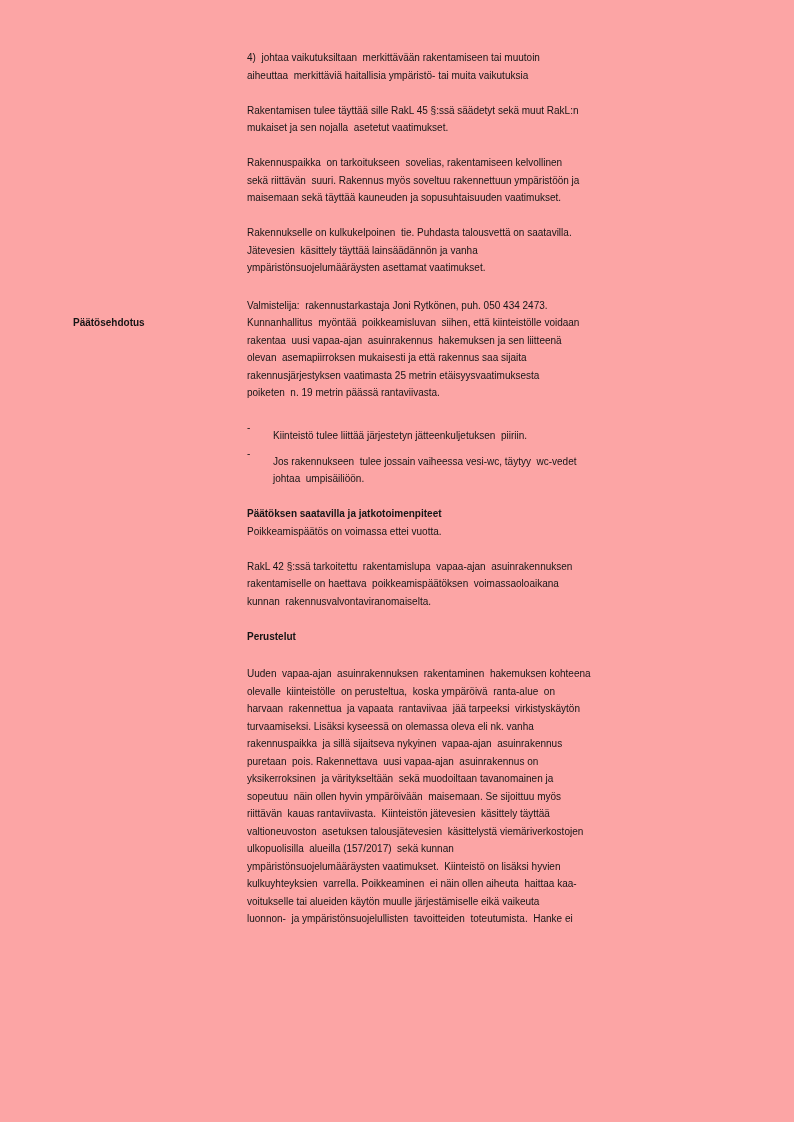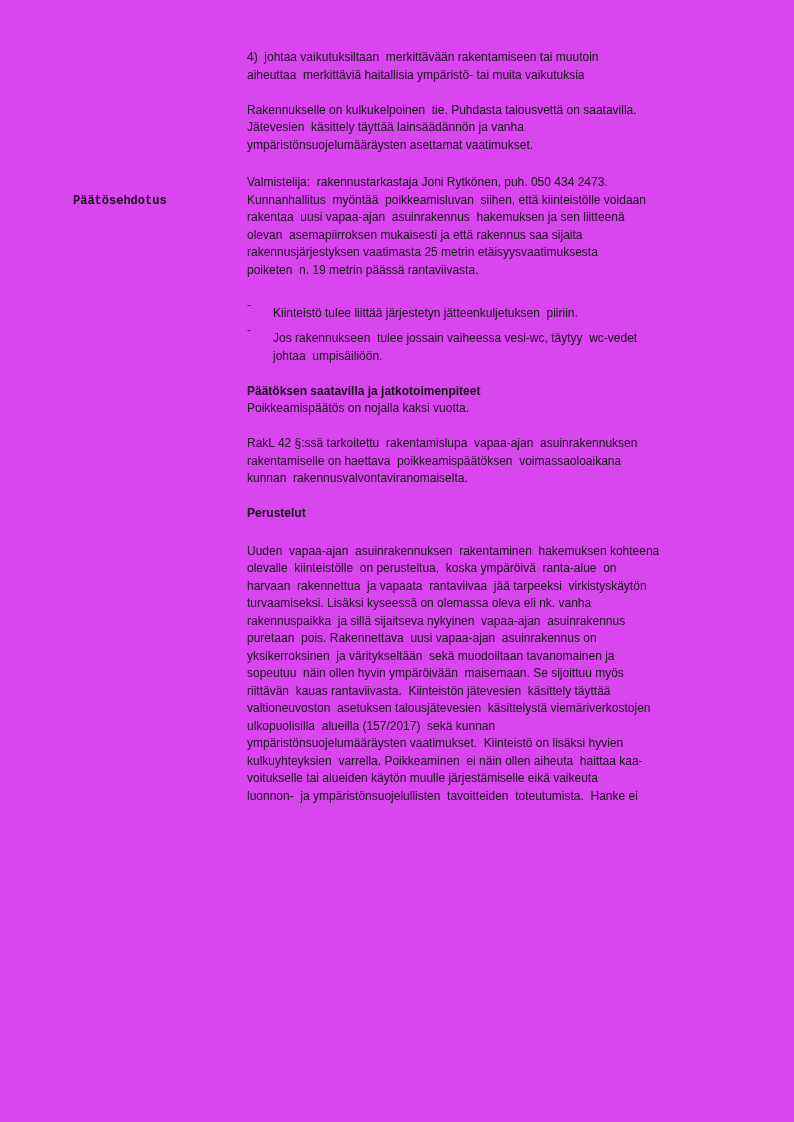--- a/index.html
+++ b/index.html
@@ -5,24 +5,24 @@
 <style>
   html, body {
     margin: 0;
     padding: 0;
     background: #ffffff;
   }
   .page {
     position: relative;
     width: 794px;
     height: 1122px;
-    background: #d946ef;
+    background: #fca5a5;
     overflow: hidden;
     font-family: "Liberation Sans", "DejaVu Sans", sans-serif;
-    font-size: 12px;
+    font-size: 10px;
     line-height: 17.5px;
     color: #151515;
   }
   .doc {
     position: absolute;
     left: 73px;
     top: 49px;
     width: 700px;
   }
   .row {
@@ -33,21 +33,20 @@
     flex: 0 0 174px;
     width: 174px;
   }
   .body-col {
     flex: 1 1 auto;
     min-width: 0;
   }
   .margin-label {
     font-weight: 700;
     white-space: pre;
-    font-family: Liberation Mono, monospace;
   }
   p.para {
     margin: 0 0 17.5px 0;
     white-space: pre;
   }
   p.para:last-child {
     margin-bottom: 0;
     margin-top: 20px;
   }
   p.heading {
@@ -77,20 +76,25 @@
 <body>
 
 <div class="page">
   <div class="doc">
 
     <div class="row">
       <div class="gutter"></div>
       <div class="body-col">
         <p class="para">4)  johtaa vaikutuksiltaan  merkittävään rakentamiseen tai muutoin
 aiheuttaa  merkittäviä haitallisia ympäristö- tai muita vaikutuksia</p>
+        <p class="para">Rakentamisen tulee täyttää sille RakL 45 §:ssä säädetyt sekä muut RakL:n
+mukaiset ja sen nojalla  asetetut vaatimukset.</p>
+        <p class="para">Rakennuspaikka  on tarkoitukseen  sovelias, rakentamiseen kelvollinen
+sekä riittävän  suuri. Rakennus myös soveltuu rakennettuun ympäristöön ja
+maisemaan sekä täyttää kauneuden ja sopusuhtaisuuden vaatimukset.</p>
         <p class="para">Rakennukselle on kulkukelpoinen  tie. Puhdasta talousvettä on saatavilla.
 Jätevesien  käsittely täyttää lainsäädännön ja vanha
 ympäristönsuojelumääräysten asettamat vaatimukset.</p>
         <p class="para">Valmistelija:  rakennustarkastaja Joni Rytkönen, puh. 050 434 2473.</p>
       </div>
     </div>
 
     <div class="row">
       <div class="gutter">
         <span class="margin-label">Päätösehdotus</span>
@@ -108,21 +112,21 @@
             <span class="bullet-text">Kiinteistö tulee liittää järjestetyn jätteenkuljetuksen  piiriin.</span>
           </div>
           <div class="bullet">
             <span class="dash">-</span>
             <span class="bullet-text">Jos rakennukseen  tulee jossain vaiheessa vesi-wc, täytyy  wc-vedet
 johtaa  umpisäiliöön.</span>
           </div>
         </div>
 
         <p class="heading">Päätöksen saatavilla ja jatkotoimenpiteet</p>
-        <p class="para">Poikkeamispäätös on nojalla kaksi vuotta.</p>
+        <p class="para">Poikkeamispäätös on voimassa ettei vuotta.</p>
 
         <p class="para">RakL 42 §:ssä tarkoitettu  rakentamislupa  vapaa-ajan  asuinrakennuksen
 rakentamiselle on haettava  poikkeamispäätöksen  voimassaoloaikana
 kunnan  rakennusvalvontaviranomaiselta.</p>
 
         <p class="heading">Perustelut</p>
         <p class="para">Uuden  vapaa-ajan  asuinrakennuksen  rakentaminen  hakemuksen kohteena
 olevalle  kiinteistölle  on perusteltua,  koska ympäröivä  ranta-alue  on
 harvaan  rakennettua  ja vapaata  rantaviivaa  jää tarpeeksi  virkistyskäytön
 turvaamiseksi. Lisäksi kyseessä on olemassa oleva eli nk. vanha

